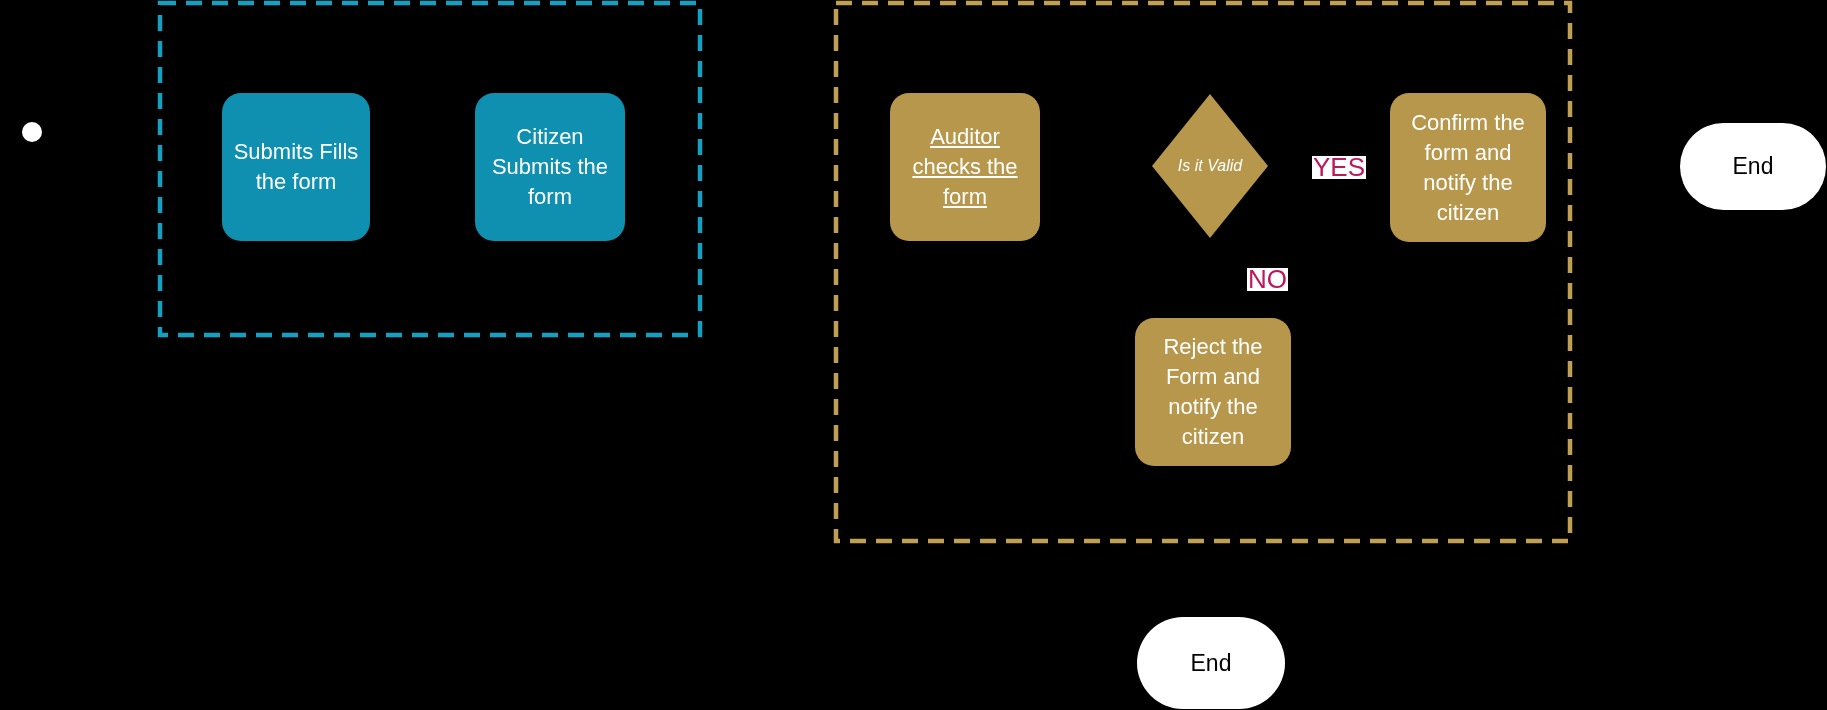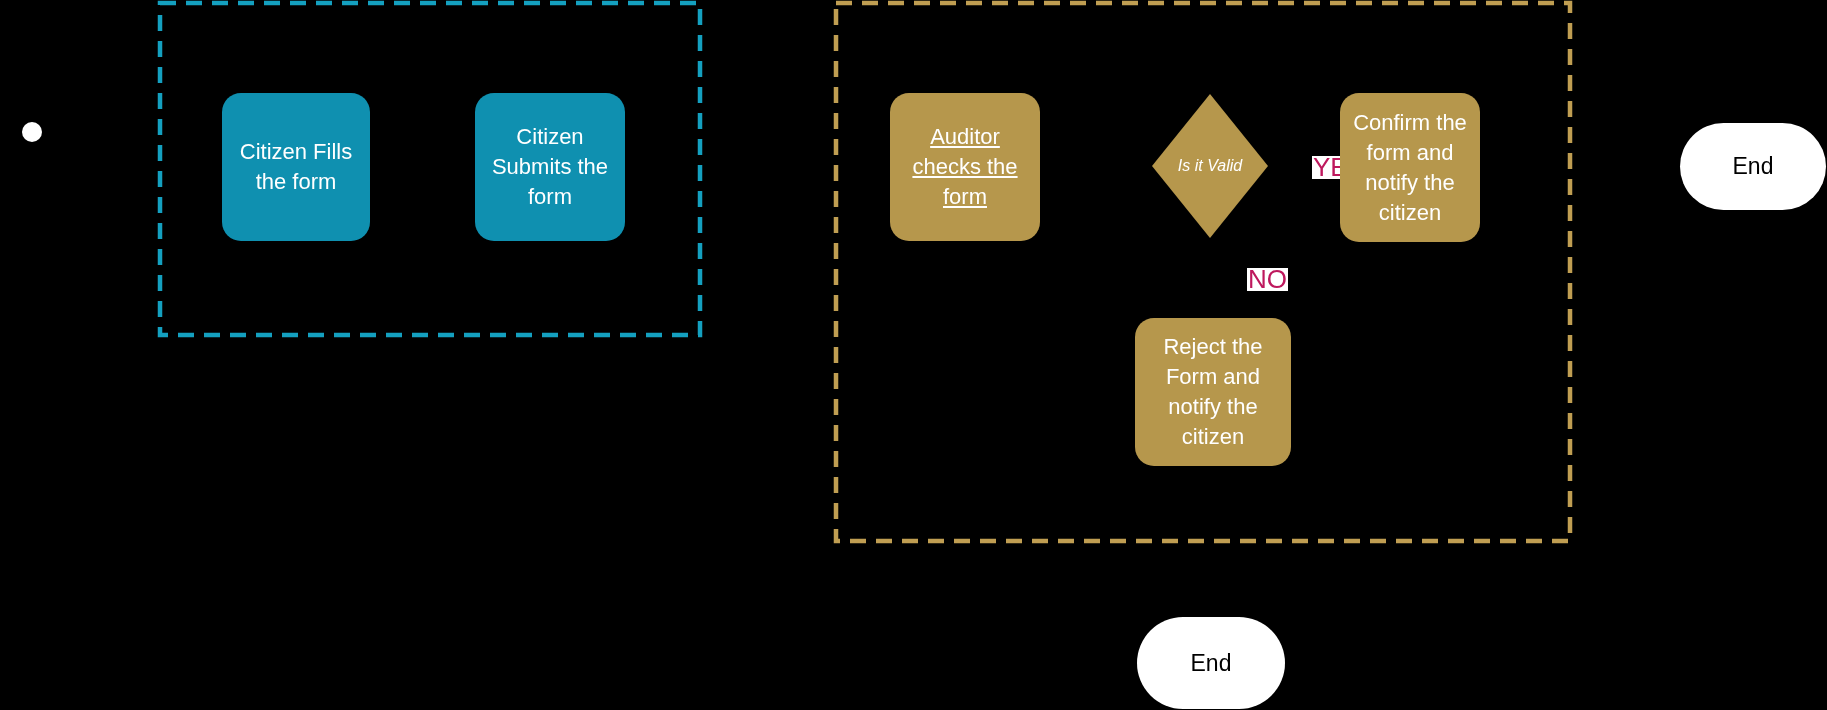--- a/index.html
+++ b/index.html
@@ -40,21 +40,21 @@
     text-align: center;
     font-size: 22px;
     line-height: 30px;
   }
   .node.teal { background: #0F90B0; }
   .node.gold { background: #B6974C; }
 
   .node-fill-form    { left: 222px;  top: 93px;  width: 148px; height: 148px; }
   .node-submit-form  { left: 475px;  top: 93px;  width: 150px; height: 148px; }
   .node-auditor      { left: 890px;  top: 93px;  width: 150px; height: 148px; text-decoration: underline; }
-  .node-confirm      { left: 1340px; top: 93px;  width: 140px; height: 149px; }
+  .node-confirm      { left: 1390px; top: 93px;  width: 156px; height: 149px; }
   .node-reject       { left: 1135px; top: 318px; width: 156px; height: 148px; }
 
   .diamond {
     position: absolute;
     left: 1152px;
     top: 94px;
     width: 116px;
     height: 144px;
     display: flex;
     align-items: center;
@@ -105,21 +105,21 @@
 
   <svg class="lane" style="left:157px; top:0; width:546px; height:338px" viewBox="0 0 546 338" xmlns="http://www.w3.org/2000/svg">
     <rect x="3" y="3" width="540" height="332" fill="none" stroke="#14A0C0" stroke-width="4.5" stroke-dasharray="16 10"></rect>
   </svg>
 
   <svg class="lane" style="left:833px; top:0; width:740px; height:544px" viewBox="0 0 740 544" xmlns="http://www.w3.org/2000/svg">
     <rect x="3" y="3" width="734" height="538" fill="none" stroke="#C09E52" stroke-width="4.5" stroke-dasharray="16 10"></rect>
   </svg>
 
   <div class="node teal node-fill-form">
-    <span class="node-label">Citizen Fills
+    <span class="node-label">Submits Fills
 the form</span>
   </div>
 
   <div class="node teal node-submit-form">
     <span class="node-label">Citizen
 Submits the
 form</span>
   </div>
 
   <div class="node gold node-auditor">

